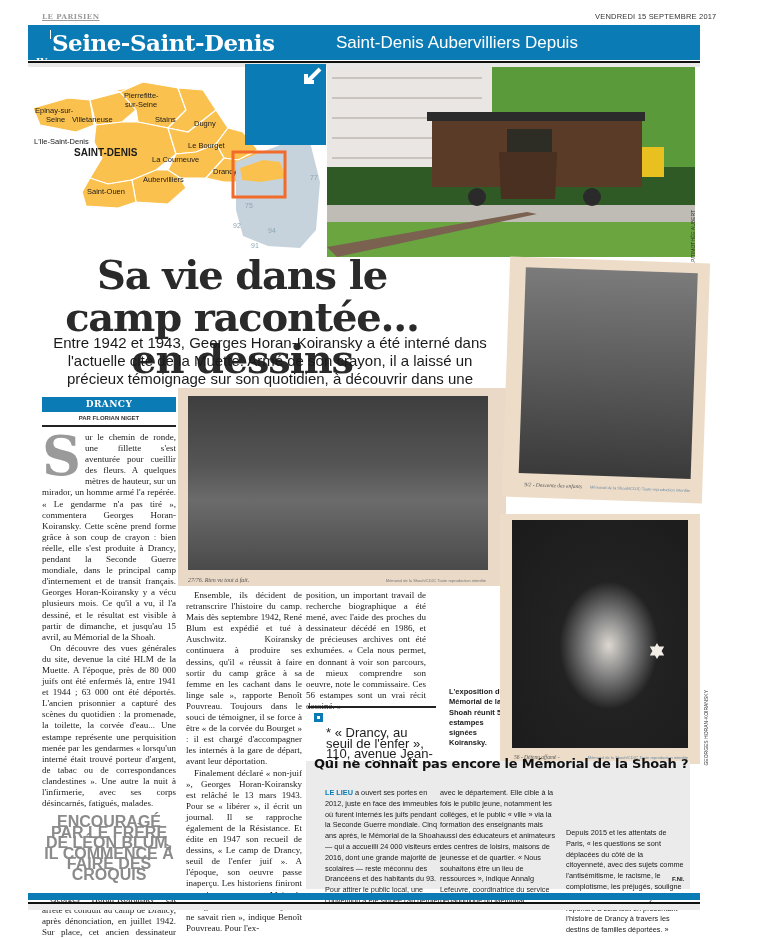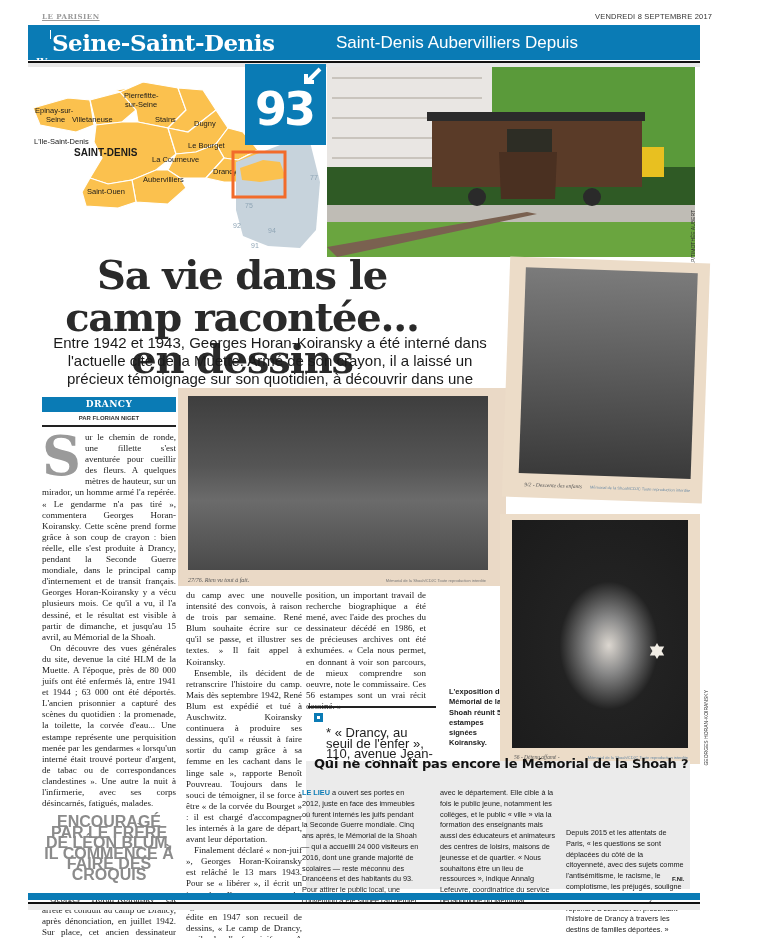--- a/index.html
+++ b/index.html
@@ -71,35 +71,35 @@
   .info { left: 308px; top: 728px; width: 128px; font-family: "Liberation Sans", sans-serif; font-size: 13px; line-height: 10.6px; color: #222; padding-left: 18px; position: absolute; }
   .info-icon { position: absolute; left: 314px; top: 713px; width: 9px; height: 9px; background: #0a7bb5; border: 1px solid #0a7bb5; }
   .info-icon::after { content: ""; position: absolute; left: 2px; top: 2px; width: 3px; height: 3px; background: #fff; }
 
   .legend { left: 449px; top: 687px; width: 62px; font-family: "Liberation Sans", sans-serif; font-weight: bold; font-size: 7.5px; line-height: 10.3px; color: #1a1a1a; }
 
   
   .mem-box { left: 306px; top: 761px; width: 384px; height: 128px; background: #ebebeb; }
   .mem-title { left: 314px; top: 756px; font-family: "DejaVu Sans", sans-serif; font-weight: bold; font-size: 13px; color: #111; letter-spacing: -0.2px; }
   .mem-col { font-family: "Liberation Sans", sans-serif; font-size: 7.3px; line-height: 10.8px; color: #1a1a1a; }
-  .mem-col1 { left: 302px; top: 788px; width: 118px; }
+  .mem-col1 { left: 325px; top: 788px; width: 118px; }
   .mem-col2 { left: 440px; top: 788px; width: 118px; }
   .mem-col3 { left: 566px; top: 828px; width: 118px; }
   .lead { color: #0a7bb5; font-weight: bold; }
   .sig { left: 672px; top: 876px; font-family: "Liberation Sans", sans-serif; font-weight: bold; font-size: 6px; }
 
   .foot-blue { left: 28px; top: 893px; width: 672px; height: 7px; background: #0a7bb5; }
   .foot-black { left: 28px; top: 902px; width: 672px; height: 2px; background: #111; }
   .foot-grey { left: 28px; top: 904px; width: 672px; height: 6px; background: #ececec; }
 </style>
 </head>
 <body>
 
 <div class="abs paper-name">LE PARISIEN</div>
-<div class="abs date">VENDREDI 8 SEPTEMBRE 2017</div>
+<div class="abs date">VENDREDI 15 SEPTEMBRE 2017</div>
 
 <div class="abs banner"></div>
 <div class="abs page-num">IV</div>
 <div class="abs page-sep"></div>
 <div class="abs section-title">Seine-Saint-Denis</div>
 <div class="abs section-sub">Saint-Denis Aubervilliers Depuis</div>
 <div class="abs twitter">
   <svg width="11" height="9" viewBox="0 0 24 20">
       <path fill="#fff" d="M24 2.4c-.9.4-1.8.7-2.8.8 1-.6 1.8-1.6 2.2-2.7-1 .6-2 1-3.1 1.2C19.4.7 18.1 0 16.6 0c-2.7 0-4.9 2.2-4.9 4.9 0 .4 0 .8.1 1.1C7.7 5.8 4.1 3.9 1.7.9c-.4.7-.7 1.6-.7 2.5 0 1.7.9 3.2 2.2 4.1-.8 0-1.6-.2-2.2-.6v.1c0 2.4 1.7 4.4 3.9 4.8-.4.1-.8.2-1.3.2-.3 0-.6 0-.9-.1.6 2 2.4 3.4 4.6 3.4-1.7 1.3-3.8 2.1-6.1 2.1-.4 0-.8 0-1.2-.1 2.2 1.4 4.8 2.2 7.5 2.2 9.1 0 14-7.5 14-14v-.6c1-.7 1.8-1.6 2.4-2.5z"></path>
     </svg>
@@ -149,21 +149,20 @@
         <text x="240" y="163">94</text>
         <text x="223" y="178">91</text>
     </g>
   </g>
 </svg>
 
 <div class="abs badge93">
   <svg class="arrow" viewBox="0 0 22 22">
       <path d="M20 3 L8 15 M6 8 L6 16 L14 16" stroke="#fff" stroke-width="4" fill="none"></path>
     </svg>
-  <span class="num">93</span>
 </div>
 
 <svg class="abs photo-top" viewBox="0 0 368 190" preserveAspectRatio="none">
   <rect width="368" height="190" fill="#a9c7e7"></rect>
   <rect x="150" y="0" width="218" height="120" fill="#5a9a3a"></rect>
   <rect x="0" y="0" width="165" height="120" fill="#e9e6e3"></rect>
   <g fill="#c9c4bd">
       <rect x="5" y="10" width="150" height="2"></rect>
       <rect x="5" y="30" width="150" height="2"></rect>
       <rect x="5" y="50" width="150" height="2"></rect>
@@ -199,21 +198,20 @@
   <p>Georges Horan-Koiransky est arrêté et conduit au camp de Drancy, après dénonciation, en juillet 1942. Sur place, cet ancien dessinateur industriel fait la connaissance de René Blum, frère de l'homme d'Etat Léon Blum. « L'été 1942 marque le début du processus de solution finale, rappelle Benoît Pouvreau, historien et commissaire de l'exposition. Ils assistent au bouleversement de la vie</p>
 </div>
 
 <div class="abs drawing1">
   <div class="inner"></div>
   <span class="caption">27/76.   Rien vu tout à fait.</span>
   <span class="credit">Mémorial de la Shoah/CDJC Toute reproduction interdite</span>
 </div>
 
 <div class="abs col col2">
-  <p class="first">du camp avec une nouvelle intensité des convois, à raison de trois par semaine. René Blum souhaite écrire sur ce qu'il se passe, et illustrer ses textes. » Il fait appel à Koiransky.</p>
   <p>Ensemble, ils décident de retranscrire l'histoire du camp. Mais dès septembre 1942, René Blum est expédié et tué à Auschwitz. Koiransky continuera à produire ses dessins, qu'il « réussit à faire sortir du camp grâce à sa femme en les cachant dans le linge sale », rapporte Benoît Pouvreau. Toujours dans le souci de témoigner, il se force à être « de la corvée du Bourget » : il est chargé d'accompagner les internés à la gare de départ, avant leur déportation.</p>
   <p>Finalement déclaré « non-juif », Georges Horan-Koiransky est relâché le 13 mars 1943. Pour se « libérer », il écrit un journal. Il se rapproche également de la Résistance. Et édite en 1947 son recueil de dessins, « Le camp de Drancy, seuil de l'enfer juif ». A l'époque, son oeuvre passe inaperçu. Les historiens finiront par s'en emparer. « Mais de Georges Horan-Koiransky, on ne savait rien », indique Benoît Pouvreau. Pour l'ex-</p>
 </div>
 <div class="abs col col3">
   <p class="first">position, un important travail de recherche biographique a été mené, avec l'aide des proches du dessinateur décédé en 1986, et de précieuses archives ont été exhumées. « Cela nous permet, en donnant à voir son parcours, de mieux comprendre son oeuvre, note le commissaire. Ces 56 estampes sont un vrai récit dessiné. »</p>
 </div>
 
 <div class="abs info-rule"></div>
 <div class="abs info-icon"></div>
 <div class="info">* « Drancy, au seuil de l'enfer », 110, avenue Jean-Jaurès. Visite guidée gratuite dimanche à 15 heures. Rens. 01.42.77.44.72, ou contact@memorialdelashoah.org</div>

